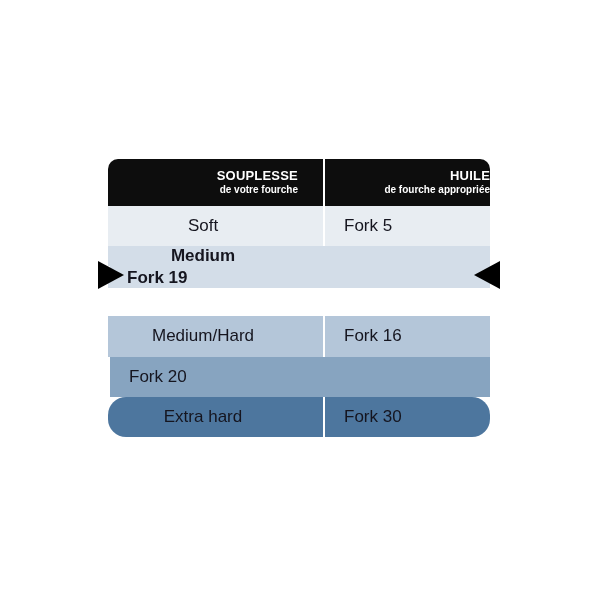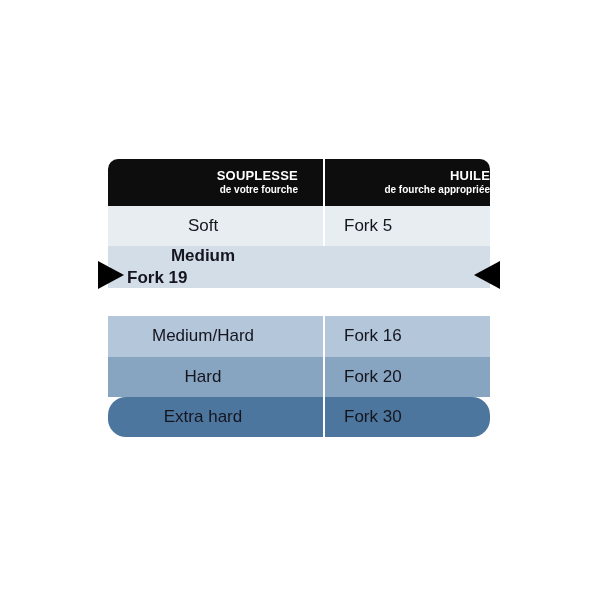--- a/index.html
+++ b/index.html
@@ -159,23 +159,20 @@
         <div class="cell-left">
           <span class="cell-text">Medium/Hard</span>
         </div>
         <div class="divider" style="background-color: rgb(255, 255, 255);"></div>
         <div class="cell-right">
           <span class="cell-text">Fork 16</span>
         </div>
       </div>
 
       <div class="trow" style="background-color: rgb(135, 164, 192);">
-        <div class="cell-left">
-          <span class="cell-text">Hard</span>
-        </div>
         <div class="divider" style="background-color: rgb(255, 255, 255);"></div>
         <div class="cell-right">
           <span class="cell-text">Fork 20</span>
         </div>
       </div>
 
       <div class="trow" style="background-color: rgb(77, 118, 158); border-radius: 18px;">
         <div class="cell-left">
           <span class="cell-text">Extra hard</span>
         </div>

